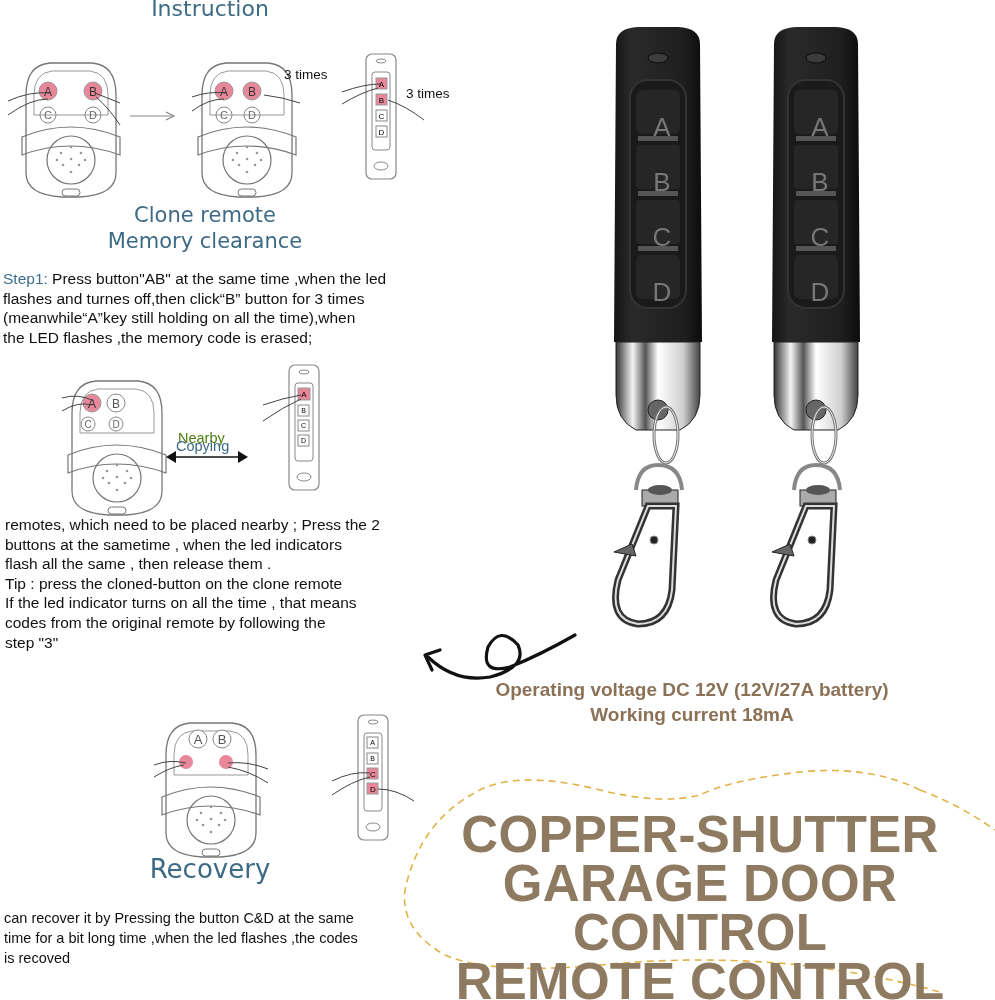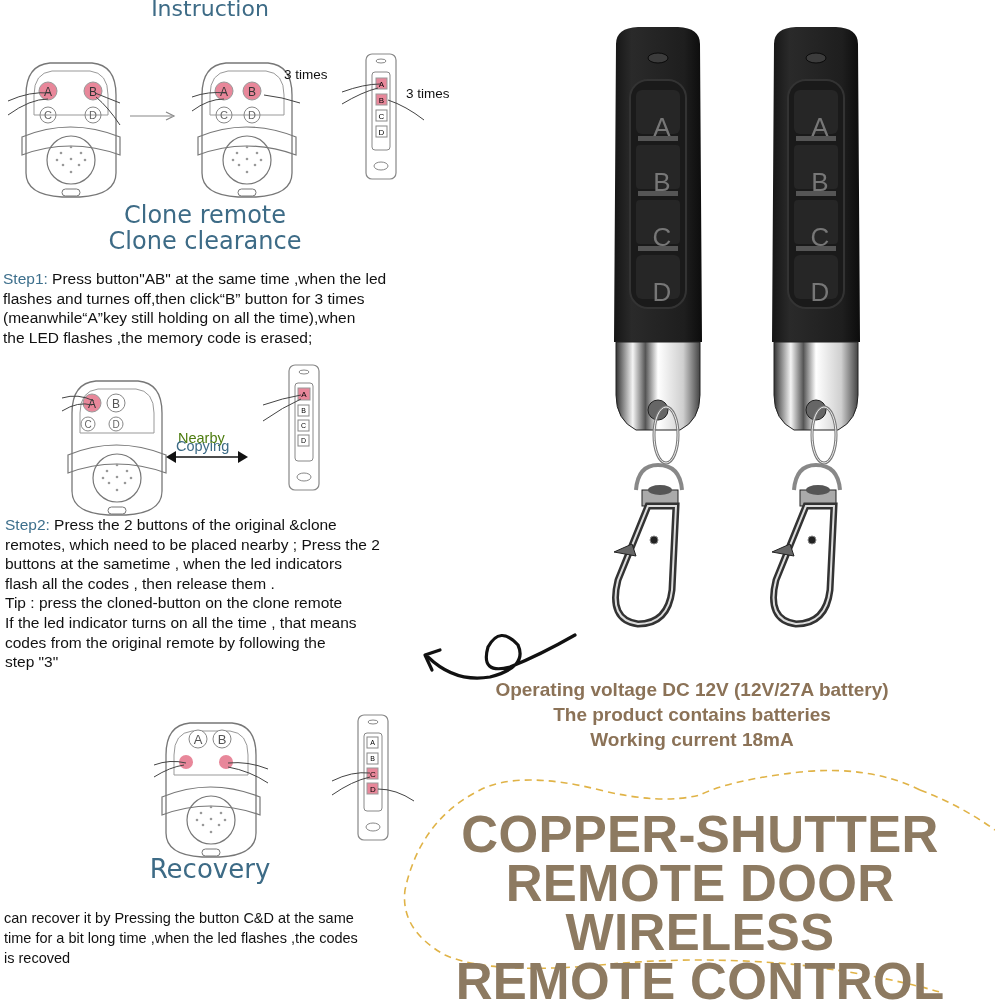--- a/index.html
+++ b/index.html
@@ -88,23 +88,23 @@
     <text x="15.5" y="49" font-size="8" text-anchor="middle" font-family="Liberation Sans, sans-serif">B</text>
     <text x="15.5" y="65" font-size="8" text-anchor="middle" font-family="Liberation Sans, sans-serif">C</text>
     <text x="15.5" y="81" font-size="8" text-anchor="middle" font-family="Liberation Sans, sans-serif">D</text>
     <path d="M-24,38 Q-2,30 14,30 M-24,50 Q-4,38 12,34" stroke="#444" fill="none"></path>
     <path d="M58,66 Q40,52 22,46" stroke="#444" fill="none"></path>
   </g>
 </svg>
 <div class="abs lbl" style="left:284px; top:67px;">3 times</div>
 <div class="abs lbl" style="left:406px; top:86px;">3 times</div>
 
-<div class="abs heading" style="left:90px; top:202px; width:230px; font-size:24px; line-height:26px;">
+<div class="abs heading" style="left:90px; top:202px; width:230px; font-size:21px; line-height:26px;">
   <div>Clone remote</div>
-  <div>Clone clearance</div>
+  <div>Memory clearance</div>
 </div>
 
 <div class="abs step-text" style="left:3px; top:269px; width:470px;">
   <div><span class="step-label">Step1:</span><span> Press button"AB" at the same time ,when the led</span></div>
   <div>flashes and turnes off,then click“B” button for 3 times</div>
   <div>(meanwhile“A”key still holding on all the time),when</div>
   <div>the LED flashes ,the memory code is erased;</div>
 </div>
 
 <svg class="abs" style="left:0; top:360px;" width="420" height="140">
@@ -133,24 +133,23 @@
     <text x="14.5" y="48" font-size="7" text-anchor="middle" font-family="Liberation Sans, sans-serif">B</text>
     <text x="14.5" y="63" font-size="7" text-anchor="middle" font-family="Liberation Sans, sans-serif">C</text>
     <text x="14.5" y="78" font-size="7" text-anchor="middle" font-family="Liberation Sans, sans-serif">D</text>
     <path d="M-26,40 Q-6,33 12,30 M-26,56 Q-6,42 12,34" stroke="#444" fill="none"></path>
   </g>
 </svg>
 <div class="abs" style="left:178px; top:430px; font-size:14.5px; color:#4d7c0f;">Nearby</div>
 <div class="abs" style="left:176px; top:438px; font-size:14.5px; color:#3d6b86;">Copying</div>
 
 <div class="abs step-text" style="left:5px; top:515px; width:440px;">
-  <div><span class="step-label">Step2:</span><span> Press the 2 buttons of the original &amp;clone</span></div>
   <div>remotes, which need to be placed nearby ; Press the 2</div>
   <div>buttons at the sametime , when the led indicators</div>
-  <div>flash all the codes , then release them .</div>
+  <div>flash all the same , then release them .</div>
   <div>Tip : press the cloned-button on the clone remote</div>
   <div>If the led indicator turns on all the time , that means</div>
   <div>codes from the original remote by following the</div>
   <div>step "3"</div>
 </div>
 
 <svg class="abs" style="left:410px; top:595px;" width="180" height="90">
   <path d="M165,40 Q130,60 100,72 Q70,80 78,52 Q90,30 108,50 Q118,72 80,82 Q45,88 18,62" fill="none" stroke="#111" stroke-width="3.2" stroke-linecap="round"></path>
   <path d="M30,55 L15,60 L22,75" fill="none" stroke="#111" stroke-width="3.2" stroke-linecap="round" stroke-linejoin="round"></path>
 </svg>
@@ -246,26 +245,25 @@
 </div>
 <div class="abs" style="left:804px; top:100px; width:32px; color:#777; font-size:26px; text-align:center; line-height:55px;">
   <div>A</div>
   <div>B</div>
   <div>C</div>
   <div>D</div>
 </div>
 
 <div class="abs spec" style="left:442px; top:677px; width:500px;">
   <div>Operating voltage DC 12V (12V/27A battery)</div>
-  <div>The product contains batteries</div>
   <div>Working current 18mA</div>
 </div>
 
 <svg class="abs" style="left:400px; top:760px;" width="595" height="240">
   <path d="M520,30 Q470,5 400,12 Q330,20 300,35 Q260,45 200,30 Q120,10 80,30 Q20,60 5,130 Q0,170 45,195 Q90,215 200,205 Q300,195 400,205 Q480,215 540,232" fill="none" stroke="#e0b347" stroke-width="1.6" stroke-dasharray="7,5"></path>
   <path d="M520,30 Q560,45 595,70" fill="none" stroke="#e0b347" stroke-width="1.6" stroke-dasharray="7,5"></path>
 </svg>
 
 <div class="abs title" style="left:405px; top:810px; width:590px;">
   <div>COPPER-SHUTTER</div>
-  <div>REMOTE DOOR WIRELESS</div>
+  <div>GARAGE DOOR CONTROL</div>
   <div>REMOTE CONTROL</div>
 </div>
 
 </body></html>

